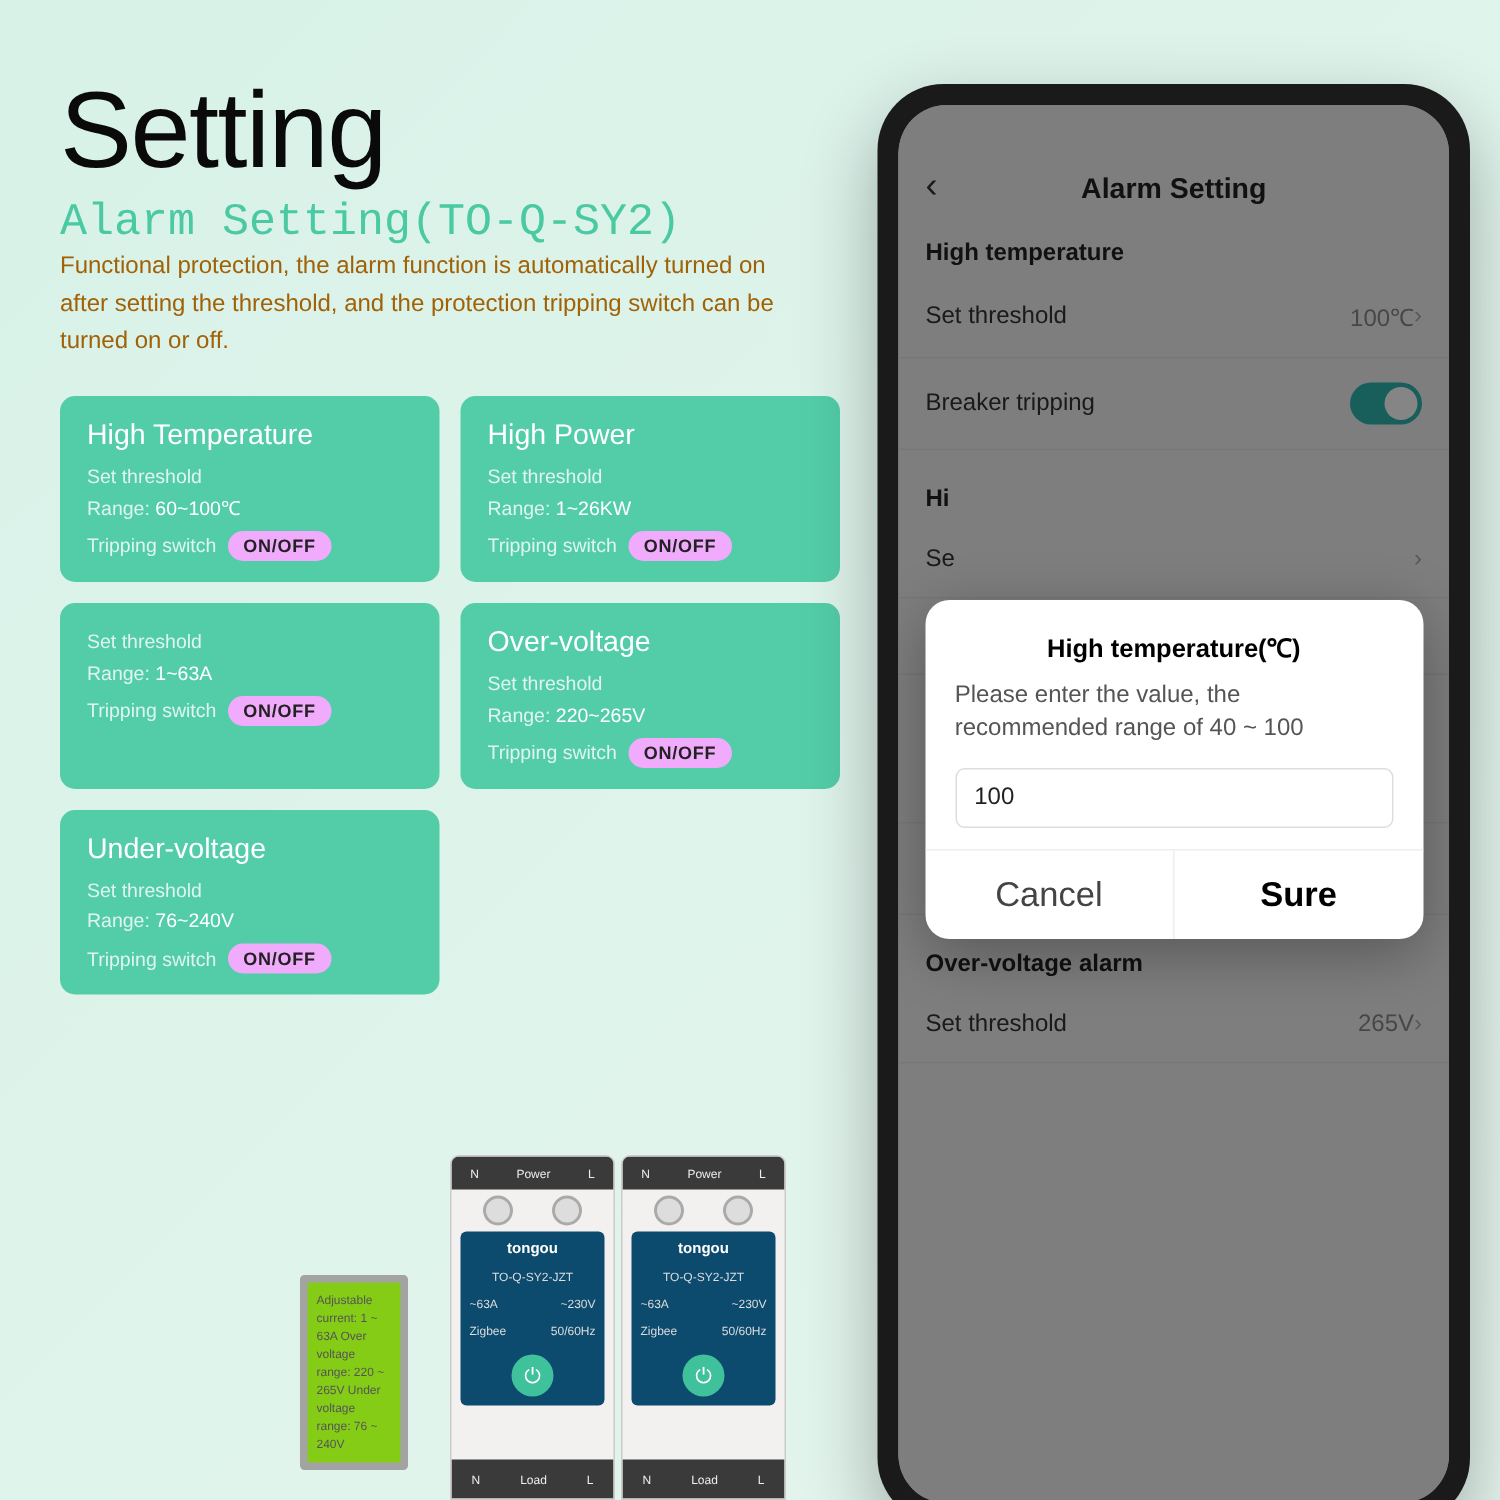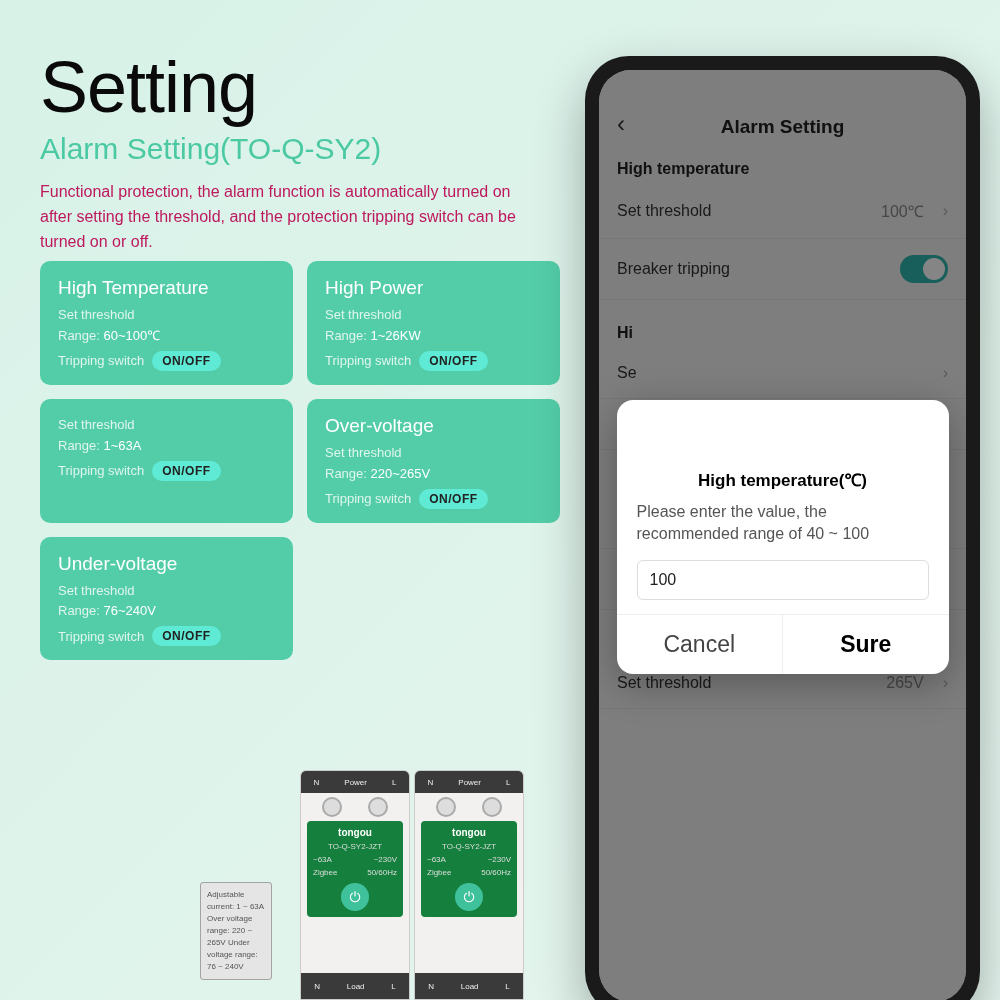--- a/index.html
+++ b/index.html
@@ -25,28 +25,29 @@
     font-size: 72px;
     font-weight: 500;
     color: #0a0a0a;
     letter-spacing: -1px;
     margin-bottom: 4px;
   }
   .subtitle {
     font-size: 30px;
     font-weight: 400;
     color: #4ac9a3;
-    margin-bottom: 14px;
+    margin-bottom: 0;
+    font-family: Liberation Mono, monospace;
   }
   .description {
     font-size: 16px;
     line-height: 1.55;
-    color: #be185d;
+    color: #a16207;
     max-width: 500px;
-    margin-bottom: 7px;
+    margin-bottom: 24px;
   }
   .cards {
     display: grid;
     grid-template-columns: 1fr 1fr;
     gap: 14px;
     max-width: 520px;
   }
   .card {
     background: #53cda8;
     border-radius: 10px;
@@ -67,21 +68,21 @@
   .card-line .range-val { color: #fff; font-weight: 500; }
   .trip-line {
     display: flex;
     align-items: center;
     gap: 8px;
     margin-top: 4px;
     font-size: 13px;
     color: #dff5ed;
   }
   .onoff {
-    background: #5eead4;
+    background: #f0abfc;
     color: #222;
     font-weight: 700;
     font-size: 12px;
     padding: 3px 10px;
     border-radius: 12px;
     letter-spacing: 0.5px;
   }
   
   .device-mock {
     position: absolute;
@@ -100,41 +101,41 @@
     overflow: hidden;
   }
   .device-top {
     height: 22px;
     background: #3a3a3a;
     display:flex; align-items:center; justify-content:space-around;
     color:#eee; font-size:8px;
   }
   .device-screen {
     margin: 4px 6px;
-    height: 96px;
-    background: #15803d;
+    height: 116px;
+    background: #0c4a6e;
     border-radius: 4px;
     color:#ddd;
     font-size:8px;
     padding:6px;
     display:flex; flex-direction:column; justify-content:space-between;
   }
   .device-brand { color:#fff; font-weight:600; font-size:10px; text-align:center;}
   .device-btn {
     width:28px;height:28px;border-radius:50%;
     background:#3fc19b;margin:2px auto 0;display:flex;align-items:center;justify-content:center;
     color:#fff;font-size:14px;
   }
   .device-bottom {
     position:absolute;bottom:0;left:0;right:0;height:26px;background:#3a3a3a;
     display:flex;align-items:center;justify-content:space-around;color:#eee;font-size:8px;
   }
   .device-specs {
     position:absolute; left: -100px; bottom:20px; width:72px;
-    background:#e5e5e5; border:1px solid #a3a3a3; border-radius:3px;
+    background:#84cc16; border:5px solid #a3a3a3; border-radius:3px;
     font-size:8px; color:#555; padding:6px; line-height:1.5;
     transform: rotate(0deg);
   }
   .device-sockets { display:flex; justify-content:space-around; padding:4px 8px 0;}
   .socket { width:20px;height:20px;border-radius:50%;background:#ddd;border:2px solid #aaa;position:relative;}
 
   
   .phone {
     width: 395px;
     height: 960px;
@@ -175,21 +176,21 @@
   .section-title {
     font-size:16px; font-weight:700; color:#222;
     padding: 10px 18px 6px;
   }
   .row {
     display:flex; align-items:center; justify-content:space-between;
     padding: 16px 18px;
     font-size:16px; color:#333;
     border-bottom:1px solid rgba(0,0,0,0.05);
   }
-  .row .value { color:#888; display:flex;align-items:center;gap:19px;}
+  .row .value { color:#888; display:flex;align-items:center;gap:0;}
   .chev { color:#aaa; font-size:16px;}
   .toggle {
     width:48px;height:28px;border-radius:14px;background:#2eb6b0;position:relative;
   }
   .toggle.off { background:#ccc; }
   .toggle::after{
     content:"";position:absolute;width:22px;height:22px;background:#fff;border-radius:50%;
     top:3px;right:3px;
   }
   .toggle.off::after { left:3px; right:auto; }
@@ -201,21 +202,21 @@
     left:50%; top:330px;
     transform:translateX(-50%);
     width:332px;
     background:#fff;
     border-radius:16px;
     z-index:10;
     overflow:hidden;
     box-shadow:0 10px 40px rgba(0,0,0,0.3);
   }
   .dialog-body { padding: 20px 20px 14px; }
-  .dialog-title { font-size:17px; font-weight:700; text-align:center; margin-bottom:10px;margin-top:48px;}
+  .dialog-title { font-size:17px; font-weight:700; text-align:center; margin-bottom:10px;}
   .dialog-text { font-size:16px; color:#555; line-height:1.4; margin-bottom:14px;}
   .dialog-input {
     width:100%; border:1px solid #ddd; border-radius:6px;
     padding:10px 12px; font-size:16px; color:#222;
   }
   .dialog-actions {
     display:flex; border-top:1px solid #eee;
   }
   .dialog-actions button {
     flex:1; background:none;border:none; padding:16px 0;

